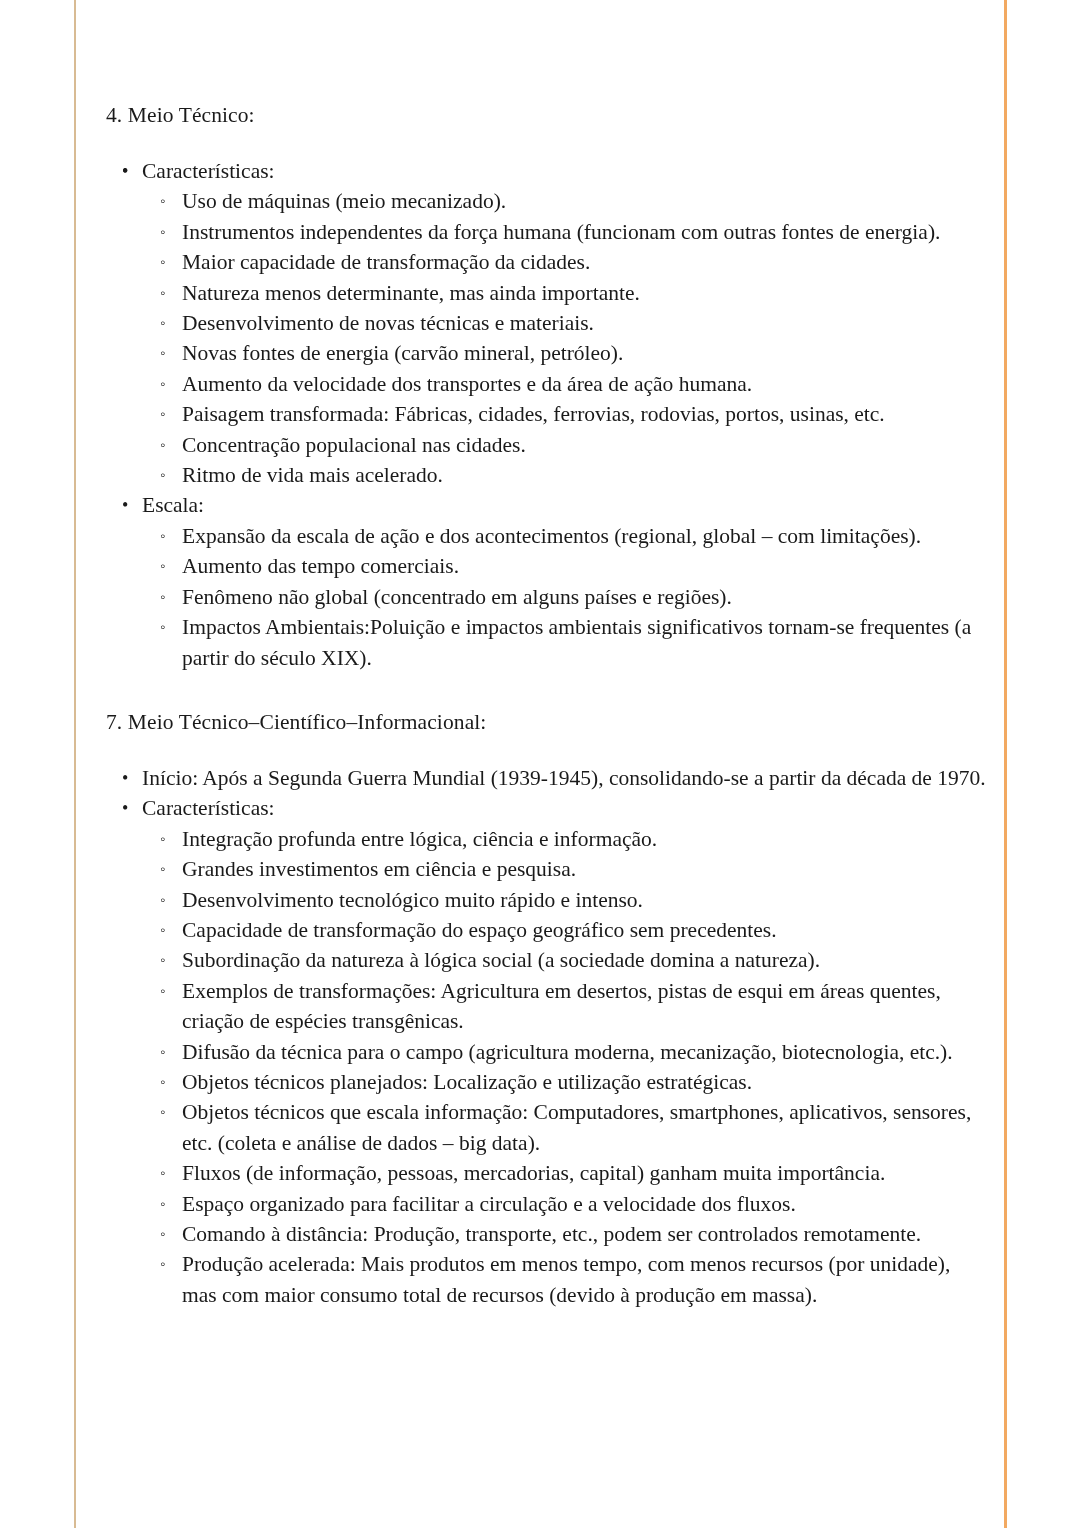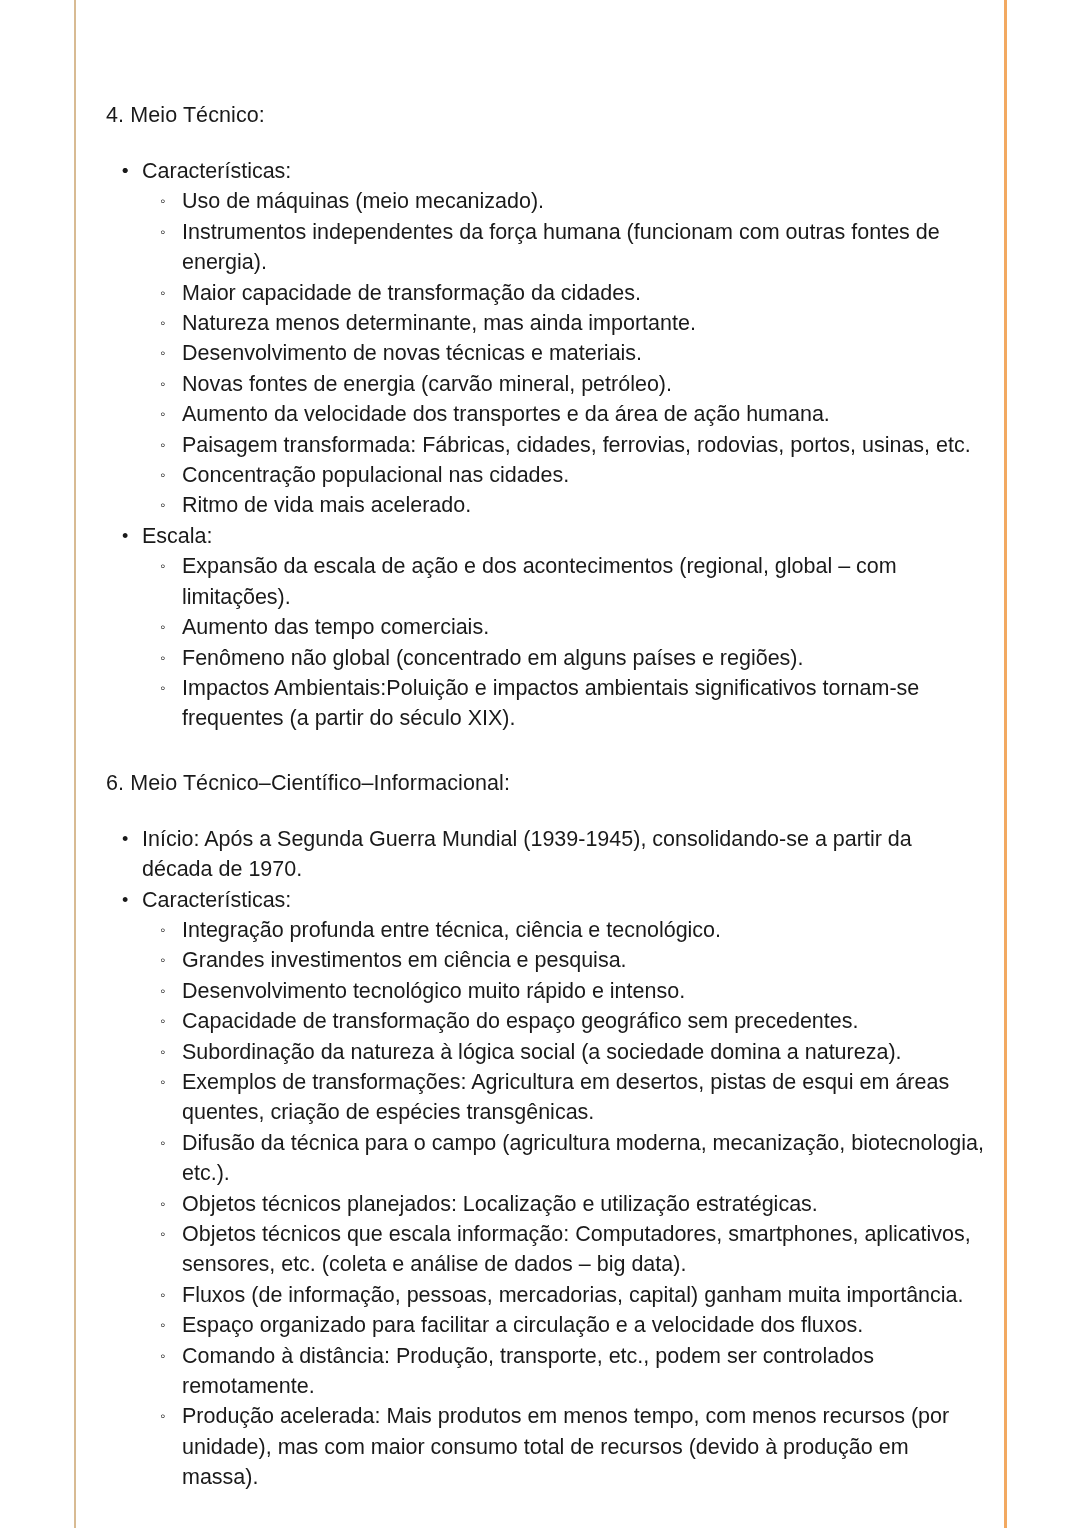--- a/index.html
+++ b/index.html
@@ -6,21 +6,21 @@
     margin: 0;
     padding: 0;
     background: #ffffff;
   }
   .page {
     position: relative;
     width: 1080px;
     height: 1528px;
     background: #ffffff;
     overflow: hidden;
-    font-family: Liberation Sans, sans-serif;
+    font-family: Liberation Serif, serif;
     color: #1a1a1a;
     box-sizing: border-box;
   }
   .rule-left {
     position: absolute;
     left: 74px;
     top: 0;
     width: 2px;
     height: 1528px;
     background: #d8bb93;
@@ -132,27 +132,27 @@
             <ul class="lvl2">
               <li class="bullet2"><span class="marker2">◦</span><span class="item-text">Expansão da escala de ação e dos acontecimentos (regional, global – com limitações).</span></li>
               <li class="bullet2"><span class="marker2">◦</span><span class="item-text">Aumento das tempo comerciais.</span></li>
               <li class="bullet2"><span class="marker2">◦</span><span class="item-text">Fenômeno não global (concentrado em alguns países e regiões).</span></li>
               <li class="bullet2"><span class="marker2">◦</span><span class="item-text">Impactos Ambientais:Poluição e impactos ambientais significativos tornam-se frequentes (a partir do século XIX).</span></li>
             </ul>
           </li>
         </ul>
       </div>
       <div class="section-block">
-        <div class="section-heading">6. Meio Técnico–Científico–Informacional:</div>
+        <div class="section-heading">7. Meio Técnico–Científico–Informacional:</div>
         <ul class="lvl1">
           <li class="bullet1"><span class="marker1">•</span><span class="item-text">Início: Após a Segunda Guerra Mundial (1939-1945), consolidando-se a partir da década de 1970.</span></li>
           <li class="bullet1"><span class="marker1">•</span><span class="item-text">Características:</span></li>
           <li class="lvl2-wrap">
             <ul class="lvl2">
-              <li class="bullet2"><span class="marker2">◦</span><span class="item-text">Integração profunda entre técnica, ciência e tecnológico.</span></li>
+              <li class="bullet2"><span class="marker2">◦</span><span class="item-text">Integração profunda entre lógica, ciência e informação.</span></li>
               <li class="bullet2"><span class="marker2">◦</span><span class="item-text">Grandes investimentos em ciência e pesquisa.</span></li>
               <li class="bullet2"><span class="marker2">◦</span><span class="item-text">Desenvolvimento tecnológico muito rápido e intenso.</span></li>
               <li class="bullet2"><span class="marker2">◦</span><span class="item-text">Capacidade de transformação do espaço geográfico sem precedentes.</span></li>
               <li class="bullet2"><span class="marker2">◦</span><span class="item-text">Subordinação da natureza à lógica social (a sociedade domina a natureza).</span></li>
               <li class="bullet2"><span class="marker2">◦</span><span class="item-text">Exemplos de transformações: Agricultura em desertos, pistas de esqui em áreas quentes, criação de espécies transgênicas.</span></li>
               <li class="bullet2"><span class="marker2">◦</span><span class="item-text">Difusão da técnica para o campo (agricultura moderna, mecanização, biotecnologia, etc.).</span></li>
               <li class="bullet2"><span class="marker2">◦</span><span class="item-text">Objetos técnicos planejados: Localização e utilização estratégicas.</span></li>
               <li class="bullet2"><span class="marker2">◦</span><span class="item-text">Objetos técnicos que escala informação: Computadores, smartphones, aplicativos, sensores, etc. (coleta e análise de dados – big data).</span></li>
               <li class="bullet2"><span class="marker2">◦</span><span class="item-text">Fluxos (de informação, pessoas, mercadorias, capital) ganham muita importância.</span></li>
               <li class="bullet2"><span class="marker2">◦</span><span class="item-text">Espaço organizado para facilitar a circulação e a velocidade dos fluxos.</span></li>

